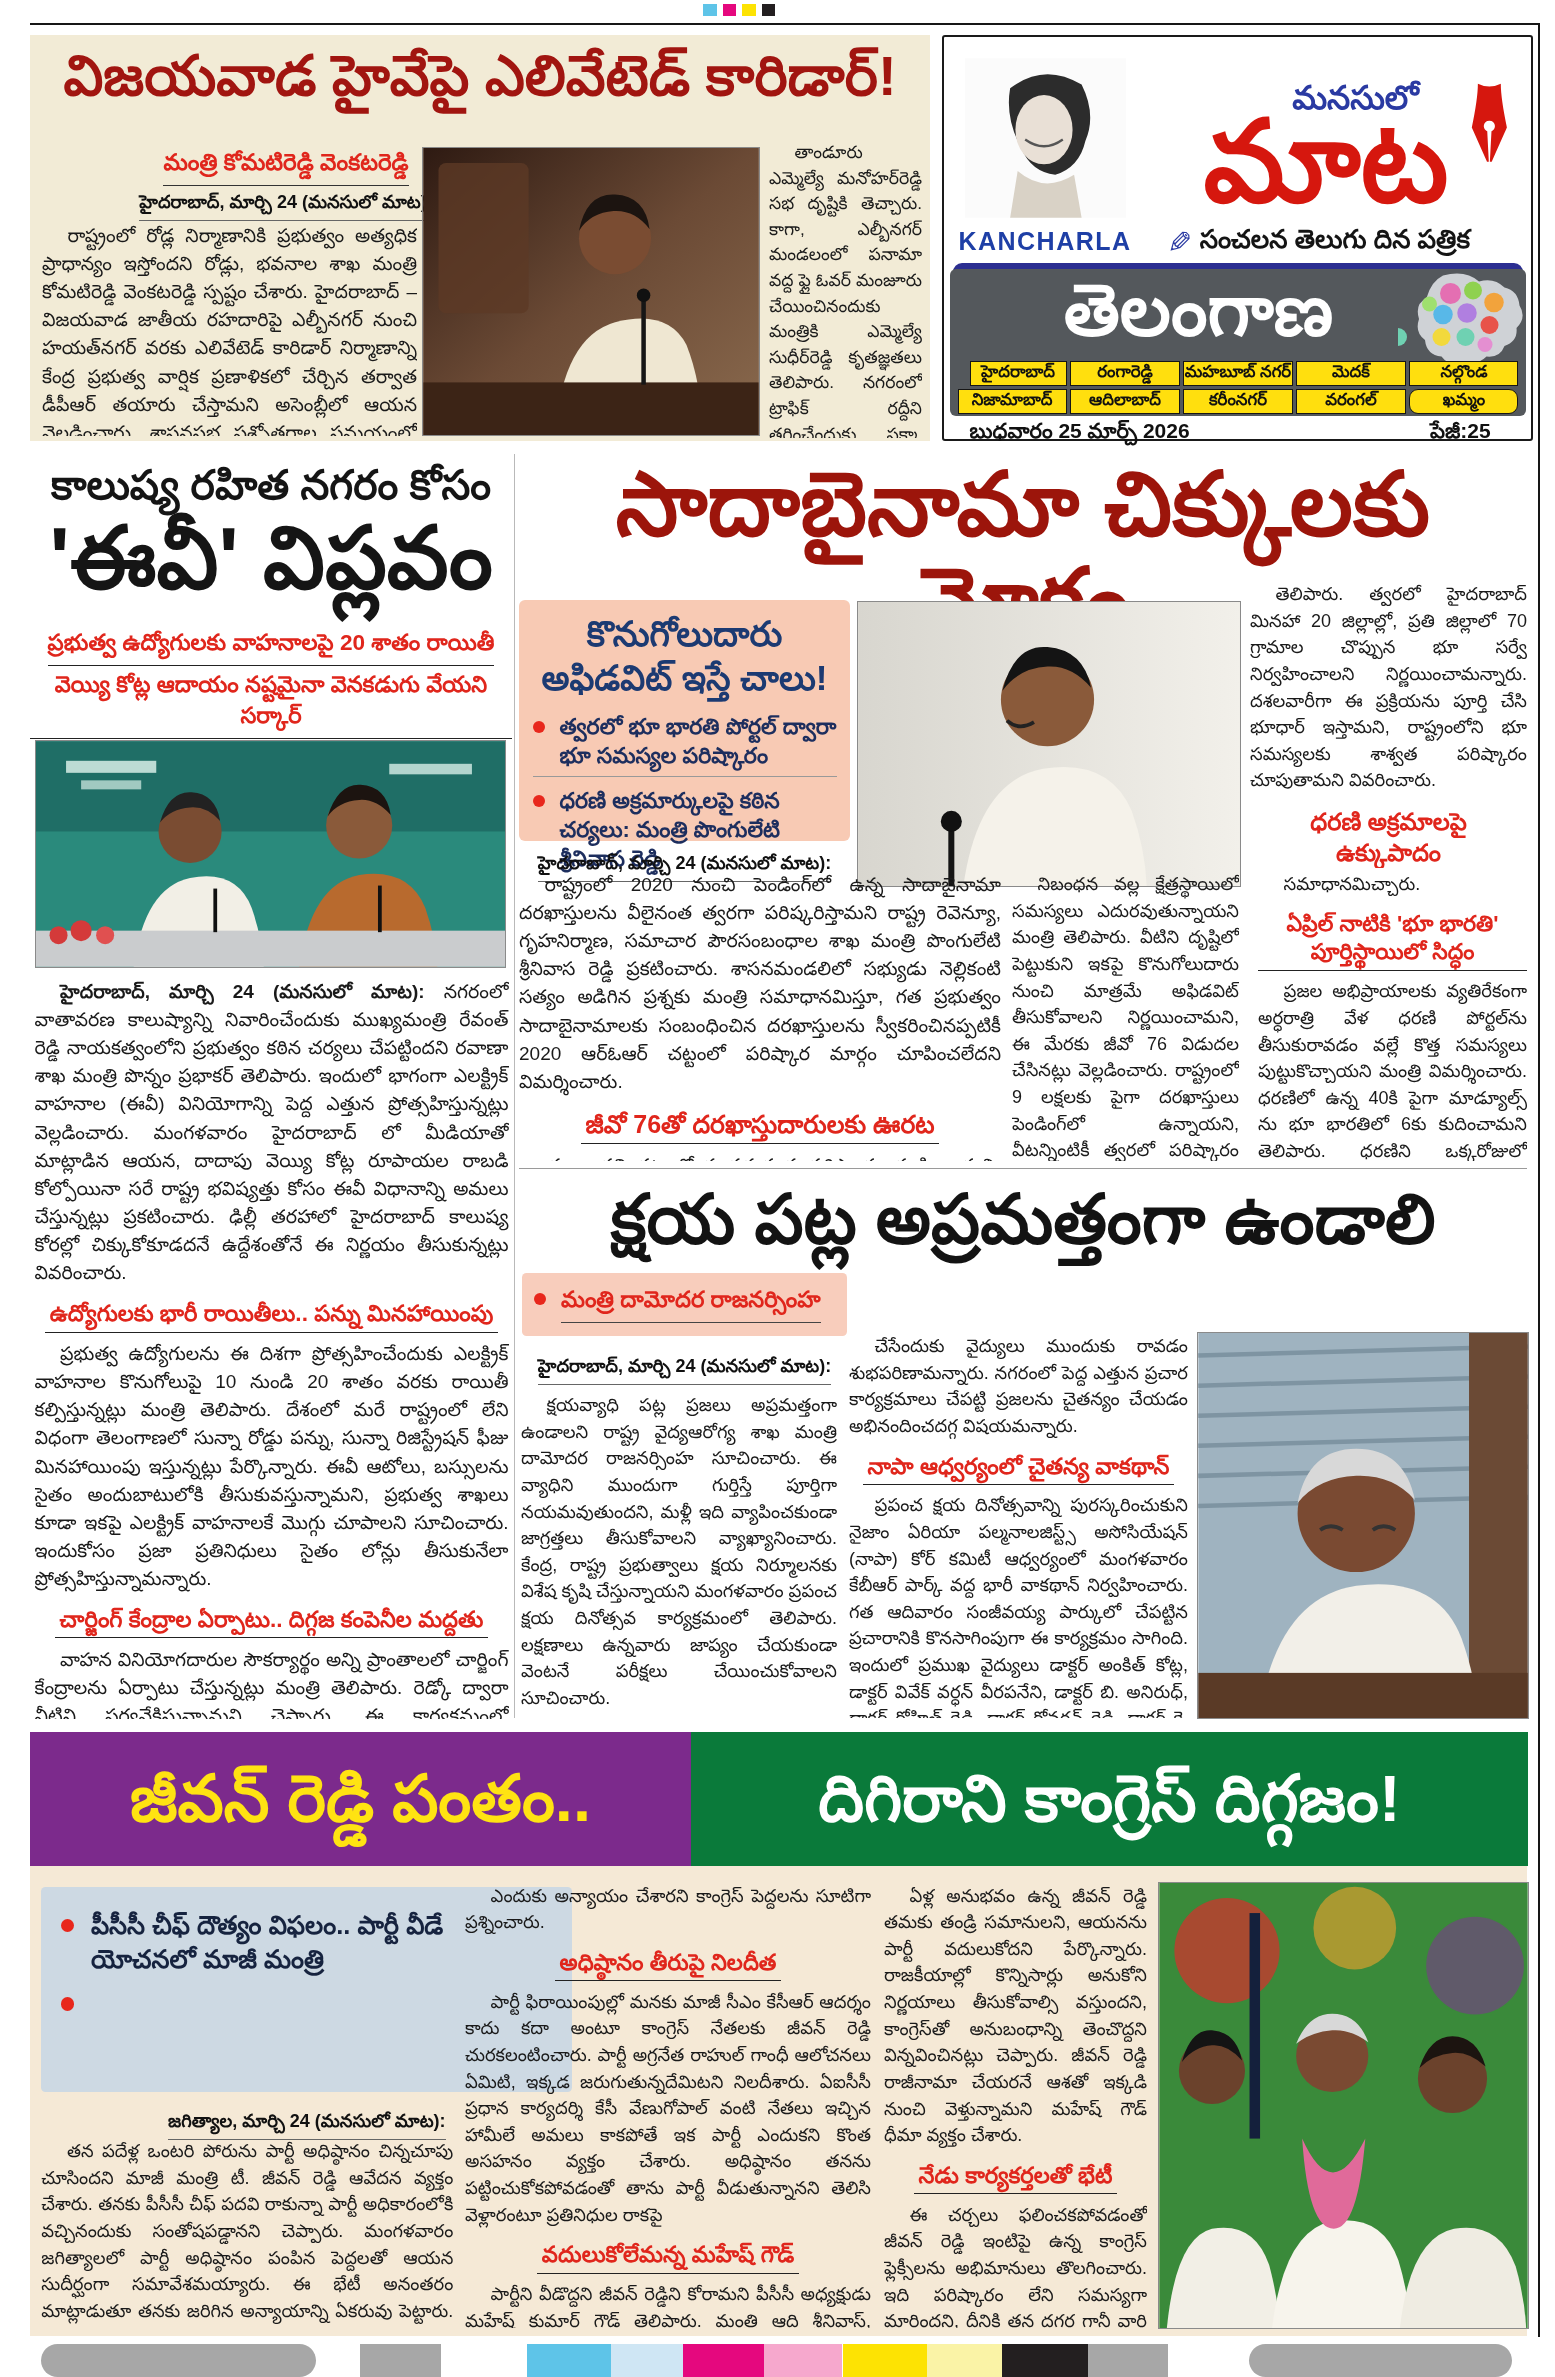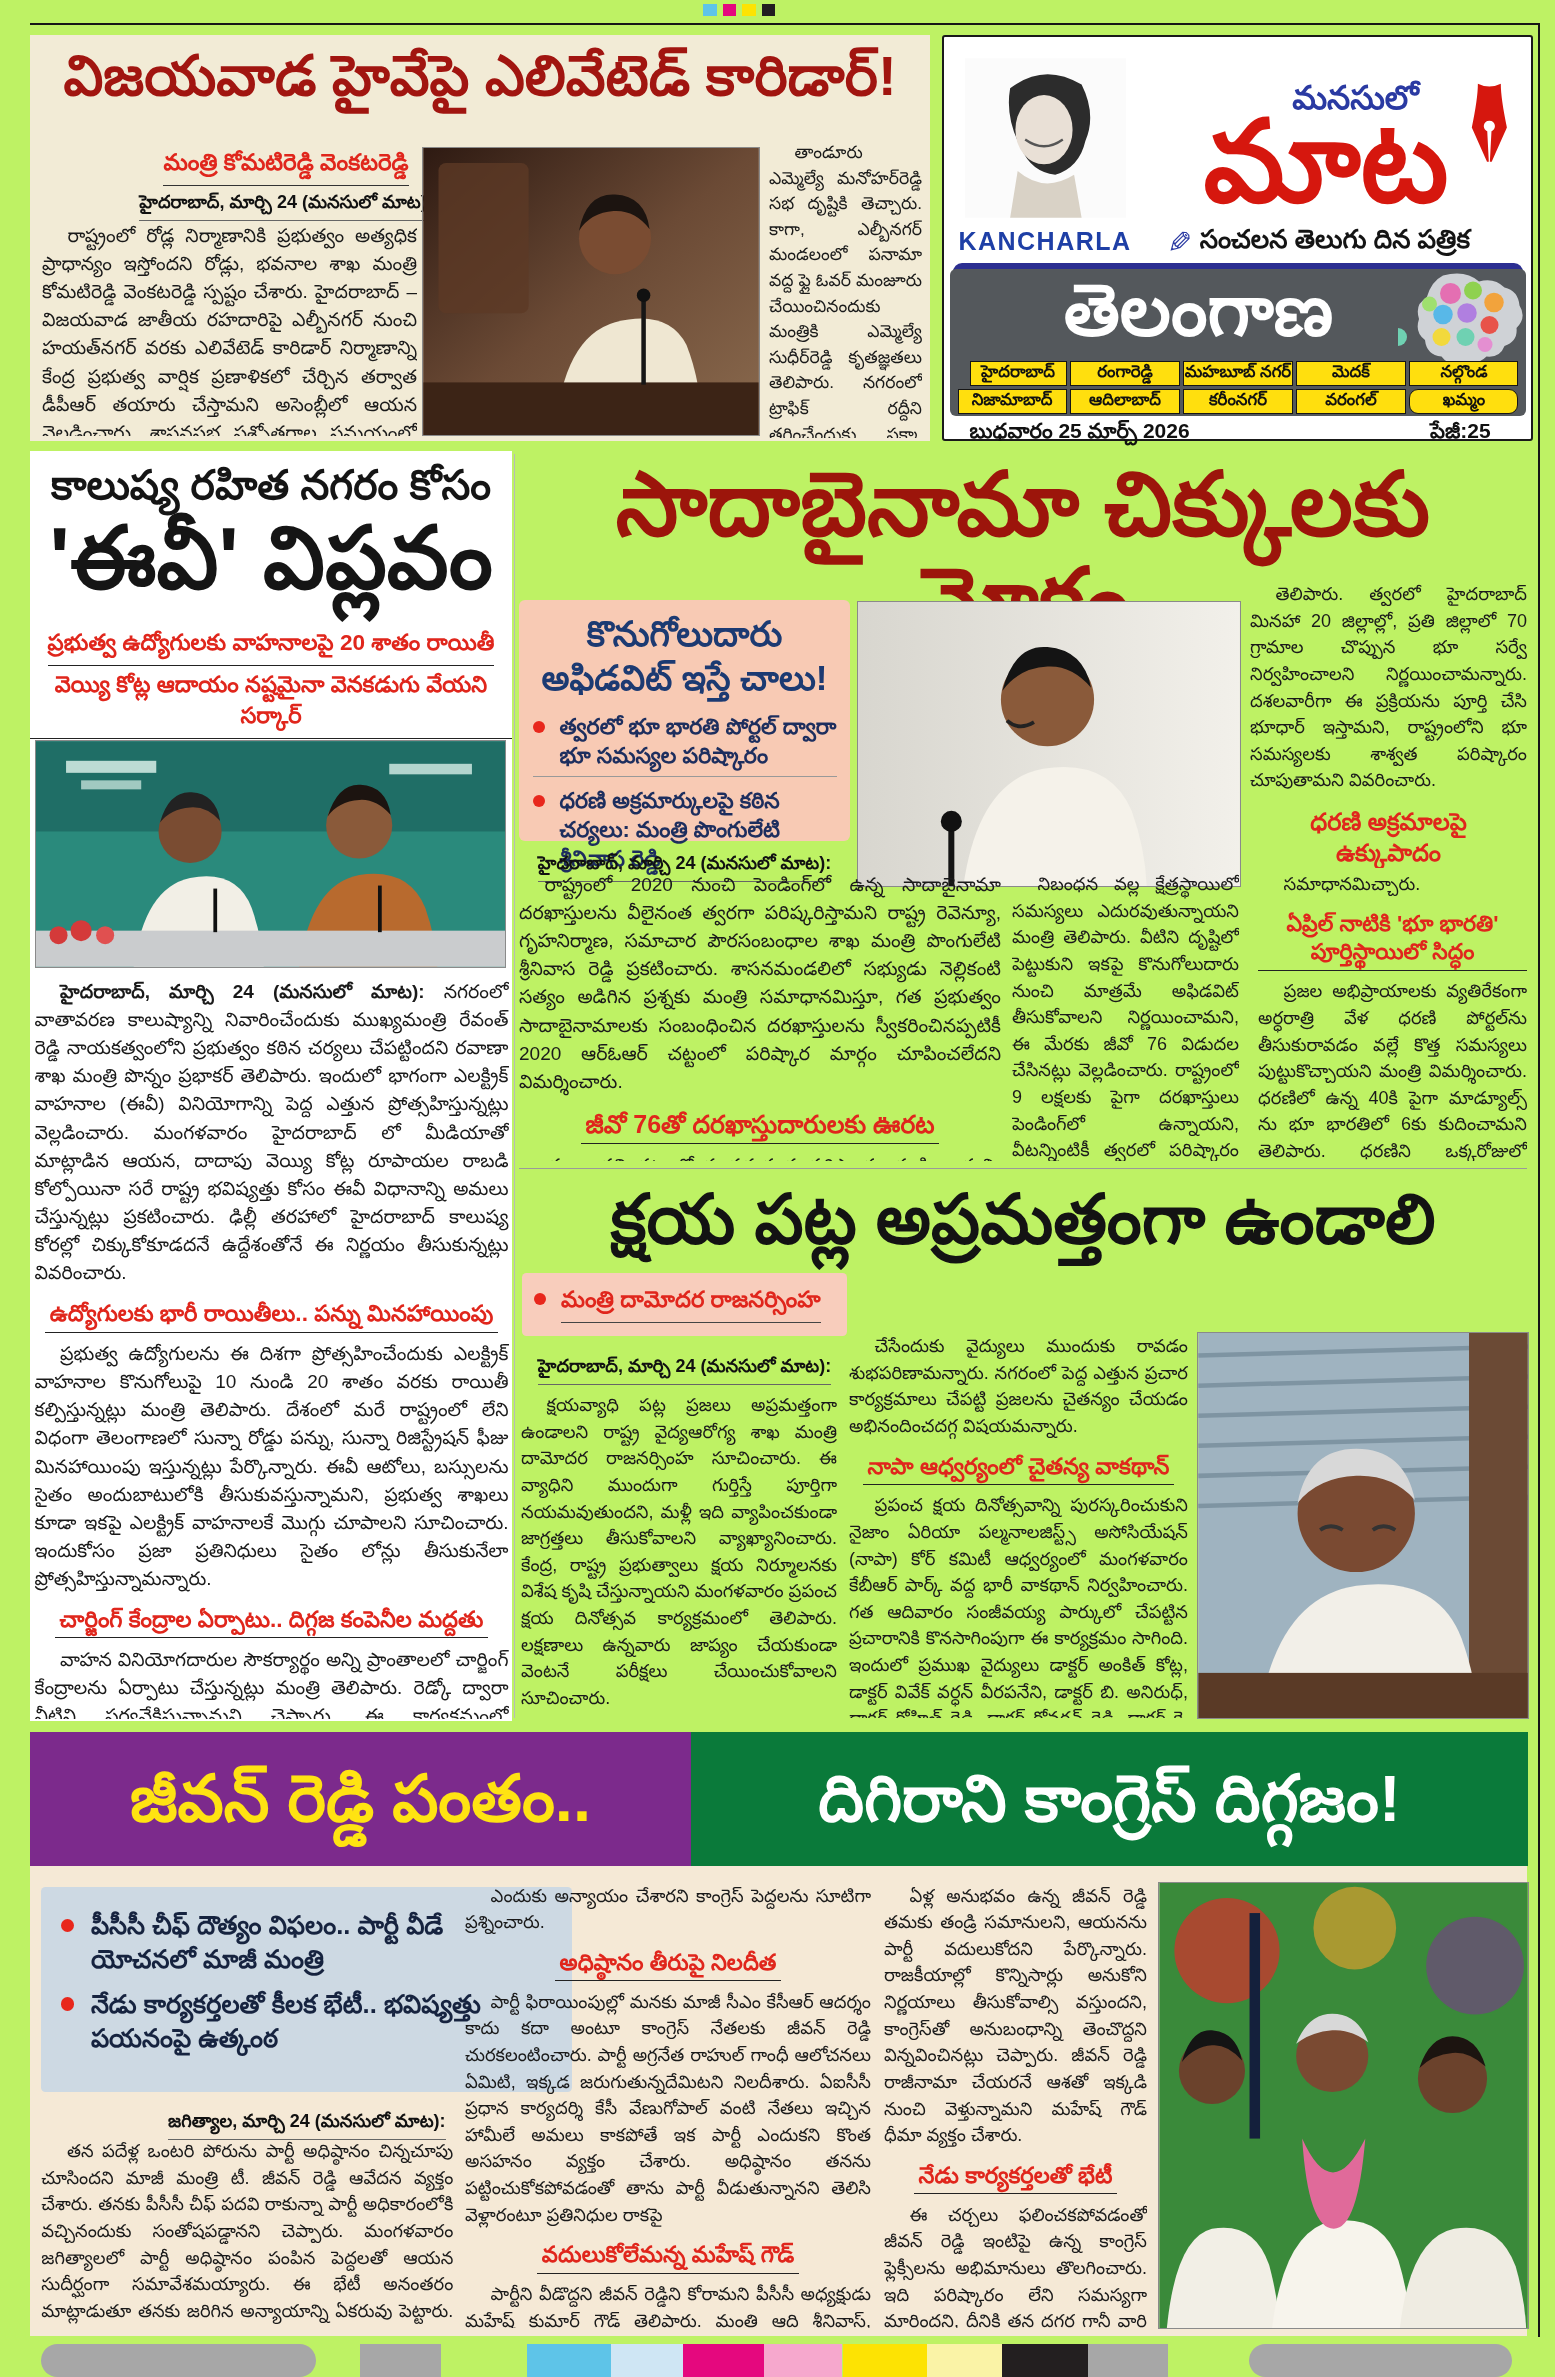--- a/index.html
+++ b/index.html
@@ -1,16 +1,16 @@
 <!DOCTYPE html>
 <html style="font-size:12px"><head>
 <meta charset="utf-8">
 <style>
   html,body{margin:0;padding:0;background:#e9e9e9;}
-  .page{position:relative;width:1555px;height:2377px;background:#bef264;overflow:hidden;
+  .page{position:relative;width:1555px;height:2377px;background:#ffffff;overflow:hidden;
         font-family:"Liberation Sans","DejaVu Sans",sans-serif;color:#1a1a1a;}
   .abs{position:absolute;}
   .center{text-align:center;}
   .just{text-align:justify;}
   .clip{overflow:hidden;}
   .hl{font-weight:800;line-height:1.08;}
   .para{font-size:19px;line-height:1.48;text-indent:25.6px;margin:0 0 4.5px 0;}
   .para.small{font-size:17.3px;}
   .para.s24{font-size:18px;}
   .dlead{font-weight:800;}
@@ -300,21 +300,20 @@
   </div>
 
   <div class="abs" style="left:30px;top:1866px;width:1497px;height:470px;background:#f5e9d6;">
     <div class="abs" style="left:11.3px;top:21px;width:531px;height:205px;background:#cdd9e3;border-radius:4.5px;box-sizing:border-box;padding:21px 19.6px;">
       <div class="bb-li">
         <span class="bullet-dot" style="top:10.5px;width:13.5px;height:13.5px;"></span>
         <span>పీసీసీ చీఫ్ దౌత్యం విఫలం.. పార్టీ వీడే యోచనలో మాజీ మంత్రి</span>
       </div>
       <div class="bb-li">
         <span class="bullet-dot" style="top:10.5px;width:13.5px;height:13.5px;"></span>
-        <span>నేడు కార్యకర్తలతో కీలక భేటీ.. భవిష్యత్తు పయనంపై ఉత్కంఠ</span>
       </div>
     </div>
     <div class="abs center" style="left:11.3px;top:239px;width:531px;">
       <span class="dateline">జగిత్యాల, మార్చి 24 (మనసులో మాట):</span>
     </div>
     <div class="abs just clip" style="left:11.3px;top:272px;width:412px;height:188px;">
       <p class="para s24">తన పదేళ్ల ఒంటరి పోరును పార్టీ అధిష్ఠానం చిన్నచూపు చూసిందని మాజీ మంత్రి టీ. జీవన్ రెడ్డి ఆవేదన వ్యక్తం చేశారు. తనకు పీసీసీ చీఫ్ పదవి రాకున్నా పార్టీ అధికారంలోకి వచ్చినందుకు సంతోషపడ్డానని చెప్పారు. మంగళవారం జగిత్యాలలో పార్టీ అధిష్ఠానం పంపిన పెద్దలతో ఆయన సుదీర్ఘంగా సమావేశమయ్యారు. ఈ భేటీ అనంతరం మాట్లాడుతూ తనకు జరిగిన అన్యాయాన్ని ఏకరువు పెట్టారు. తాన సీనియర్ నేతగా ఉన్నా కీలక పదవుల కేటాయింపులో పార్టీ పెద్దలు విస్మరించారని, సీఎం రేవంత్ రెడ్డి ముఖ్యులతో రాజీ చేసే వీలు ఉన్నా ముఖ్యమంత్రి వర్గం ఇటువైపు కన్నెత్తి చూడలేదని గుర్తు చేశారు.</p>
     </div>
     <div class="abs just clip" style="left:435px;top:16.6px;width:406px;height:445px;">
       <p class="para s24">ఎందుకు అన్యాయం చేశారని కాంగ్రెస్ పెద్దలను సూటిగా ప్రశ్నించారు.</p>

